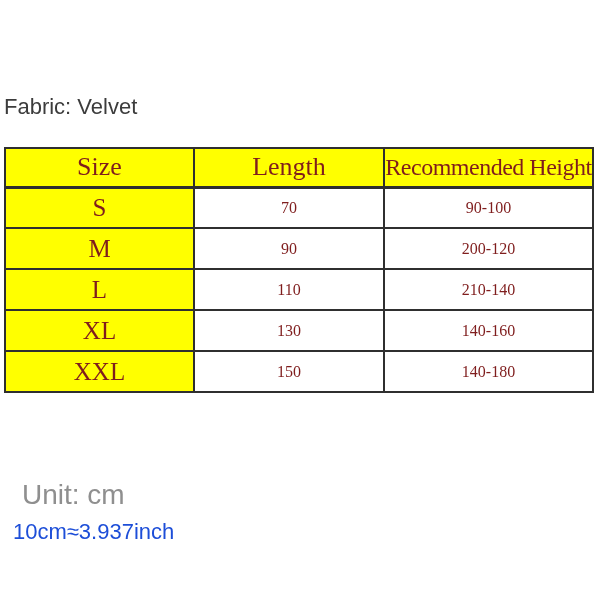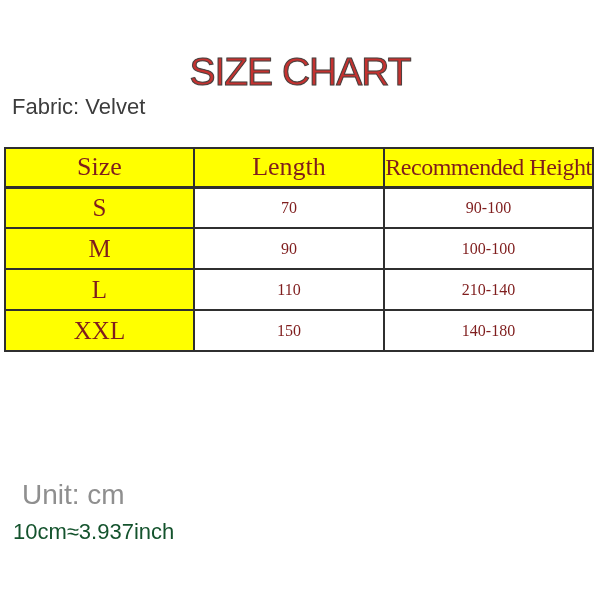--- a/index.html
+++ b/index.html
@@ -25,21 +25,21 @@
     letter-spacing: -1px;
     font-weight: normal;
     color: var(--title-color, #c53230);
     -webkit-text-stroke: 1px var(--title-outline, #4a403f);
     text-shadow: 0 0 1px var(--title-outline, #4a403f);
   }
 
   .fabric {
     position: absolute;
     top: 94px;
-    left: 12px;
+    left: 4px;
     font-size: 22px;
     color: var(--text-dark, #3c3c3c);
   }
 
   .note {
     position: absolute;
     top: 123px;
     left: 7px;
     font-size: 15px;
     letter-spacing: -0.2px;
@@ -92,29 +92,28 @@
     left: 22px;
     font-size: 28px;
     color: var(--text-gray, #8f8f8f);
   }
 
   .conversion {
     position: absolute;
     top: 519px;
     left: 13px;
     font-size: 22px;
-    color: #14532d;
+    color: #1d4ed8;
   }
 </style>
 </head>
 <body>
 
 <div class="page">
 
-  <div class="title">SIZE CHART</div>
 
   <div class="fabric">Fabric: Velvet</div>
 
 
   <table class="size-table">
     <colgroup>
       <col class="c1">
         <col class="c2">
         <col class="c3">
     </colgroup>
@@ -127,26 +126,31 @@
     </thead>
     <tbody>
       <tr>
         <th class="size-cell">S</th>
         <td>70</td>
         <td>90-100</td>
       </tr>
       <tr>
         <th class="size-cell">M</th>
         <td>90</td>
-        <td>100-100</td>
+        <td>200-120</td>
       </tr>
       <tr>
         <th class="size-cell">L</th>
         <td>110</td>
         <td>210-140</td>
+      </tr>
+      <tr>
+        <th class="size-cell">XL</th>
+        <td>130</td>
+        <td>140-160</td>
       </tr>
       <tr>
         <th class="size-cell">XXL</th>
         <td>150</td>
         <td>140-180</td>
       </tr>
     </tbody>
   </table>
 
   <div class="unit">Unit: cm</div>

